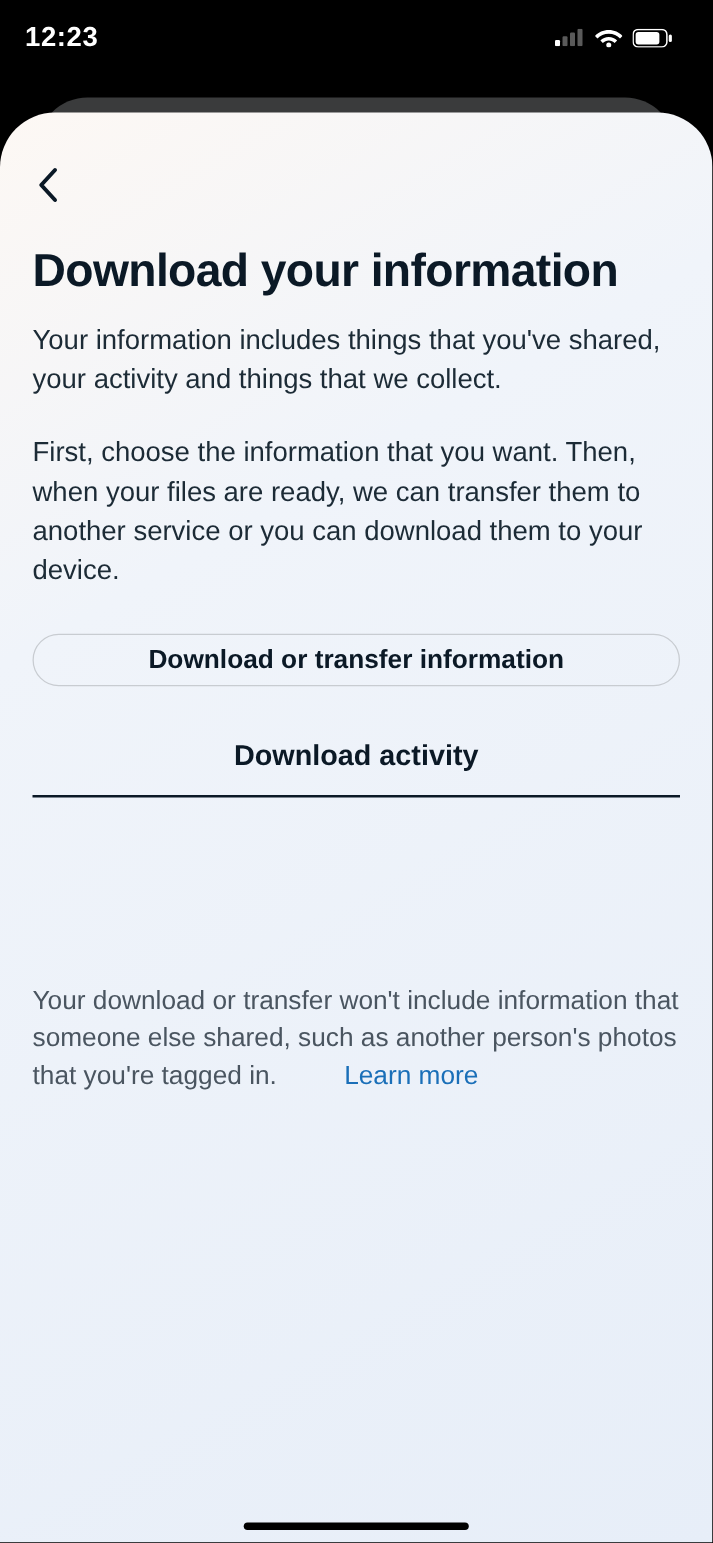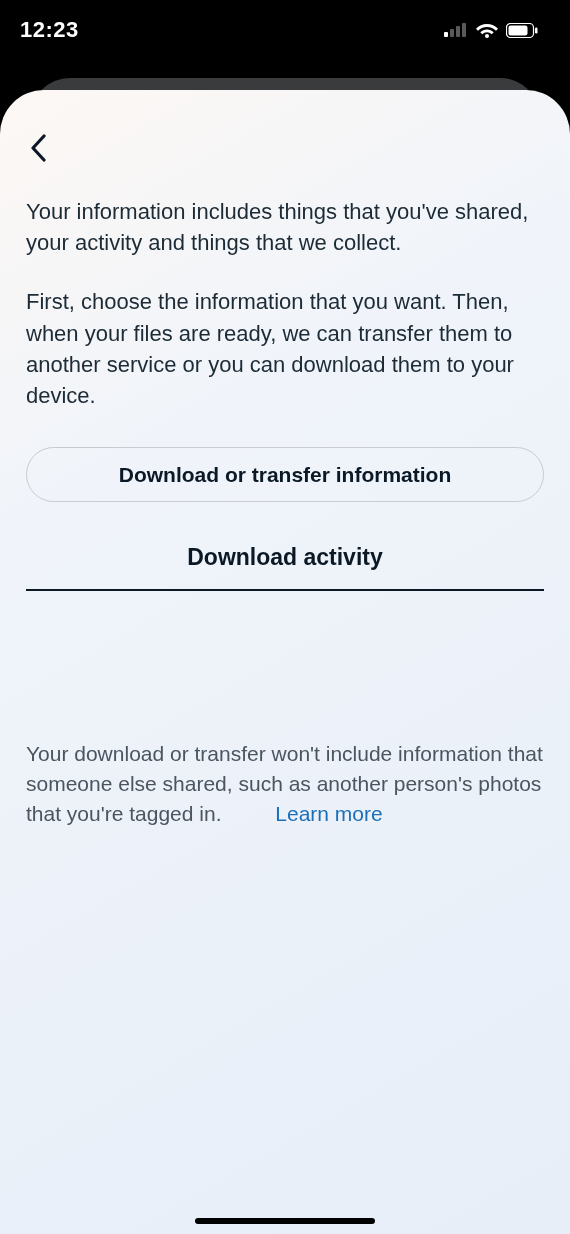--- a/index.html
+++ b/index.html
@@ -80,21 +80,21 @@
     }
     .para {
       font-size: 22px;
       line-height: 1.42;
       color: #1c2b36;
       margin-bottom: 28px;
       font-weight: 400;
     }
     .primary-btn {
       width: 100%;
-      height: 55px;
+      height: 42px;
       border: 1.5px solid #c8ccd1;
       border-radius: 28px;
       background: transparent;
       font-size: 21px;
       font-weight: 600;
       color: #0b1926;
       cursor: pointer;
       margin-top: 8px;
       margin-bottom: 32px;
     }
@@ -178,20 +178,21 @@
   <div class="sheet">
 
     <div class="back-btn">
       <span>
         <svg width="16" height="28" viewBox="0 0 16 28">
           <path d="M14 2 L3 14 L14 26" stroke="#0b1926" stroke-width="3.2" fill="none" stroke-linecap="round" stroke-linejoin="round"></path>
         </svg>
       </span>
     </div>
 
+    <h1 class="title">Download your information</h1>
 
     <p class="para">Your information includes things that you've shared, your activity and things that we collect.</p>
     <p class="para">First, choose the information that you want. Then, when your files are ready, we can transfer them to another service or you can download them to your device.</p>
 
     <button class="primary-btn">Download or transfer information</button>
 
     <div class="tabs">
       <div class="tab active">Download activity</div>
     </div>
 

